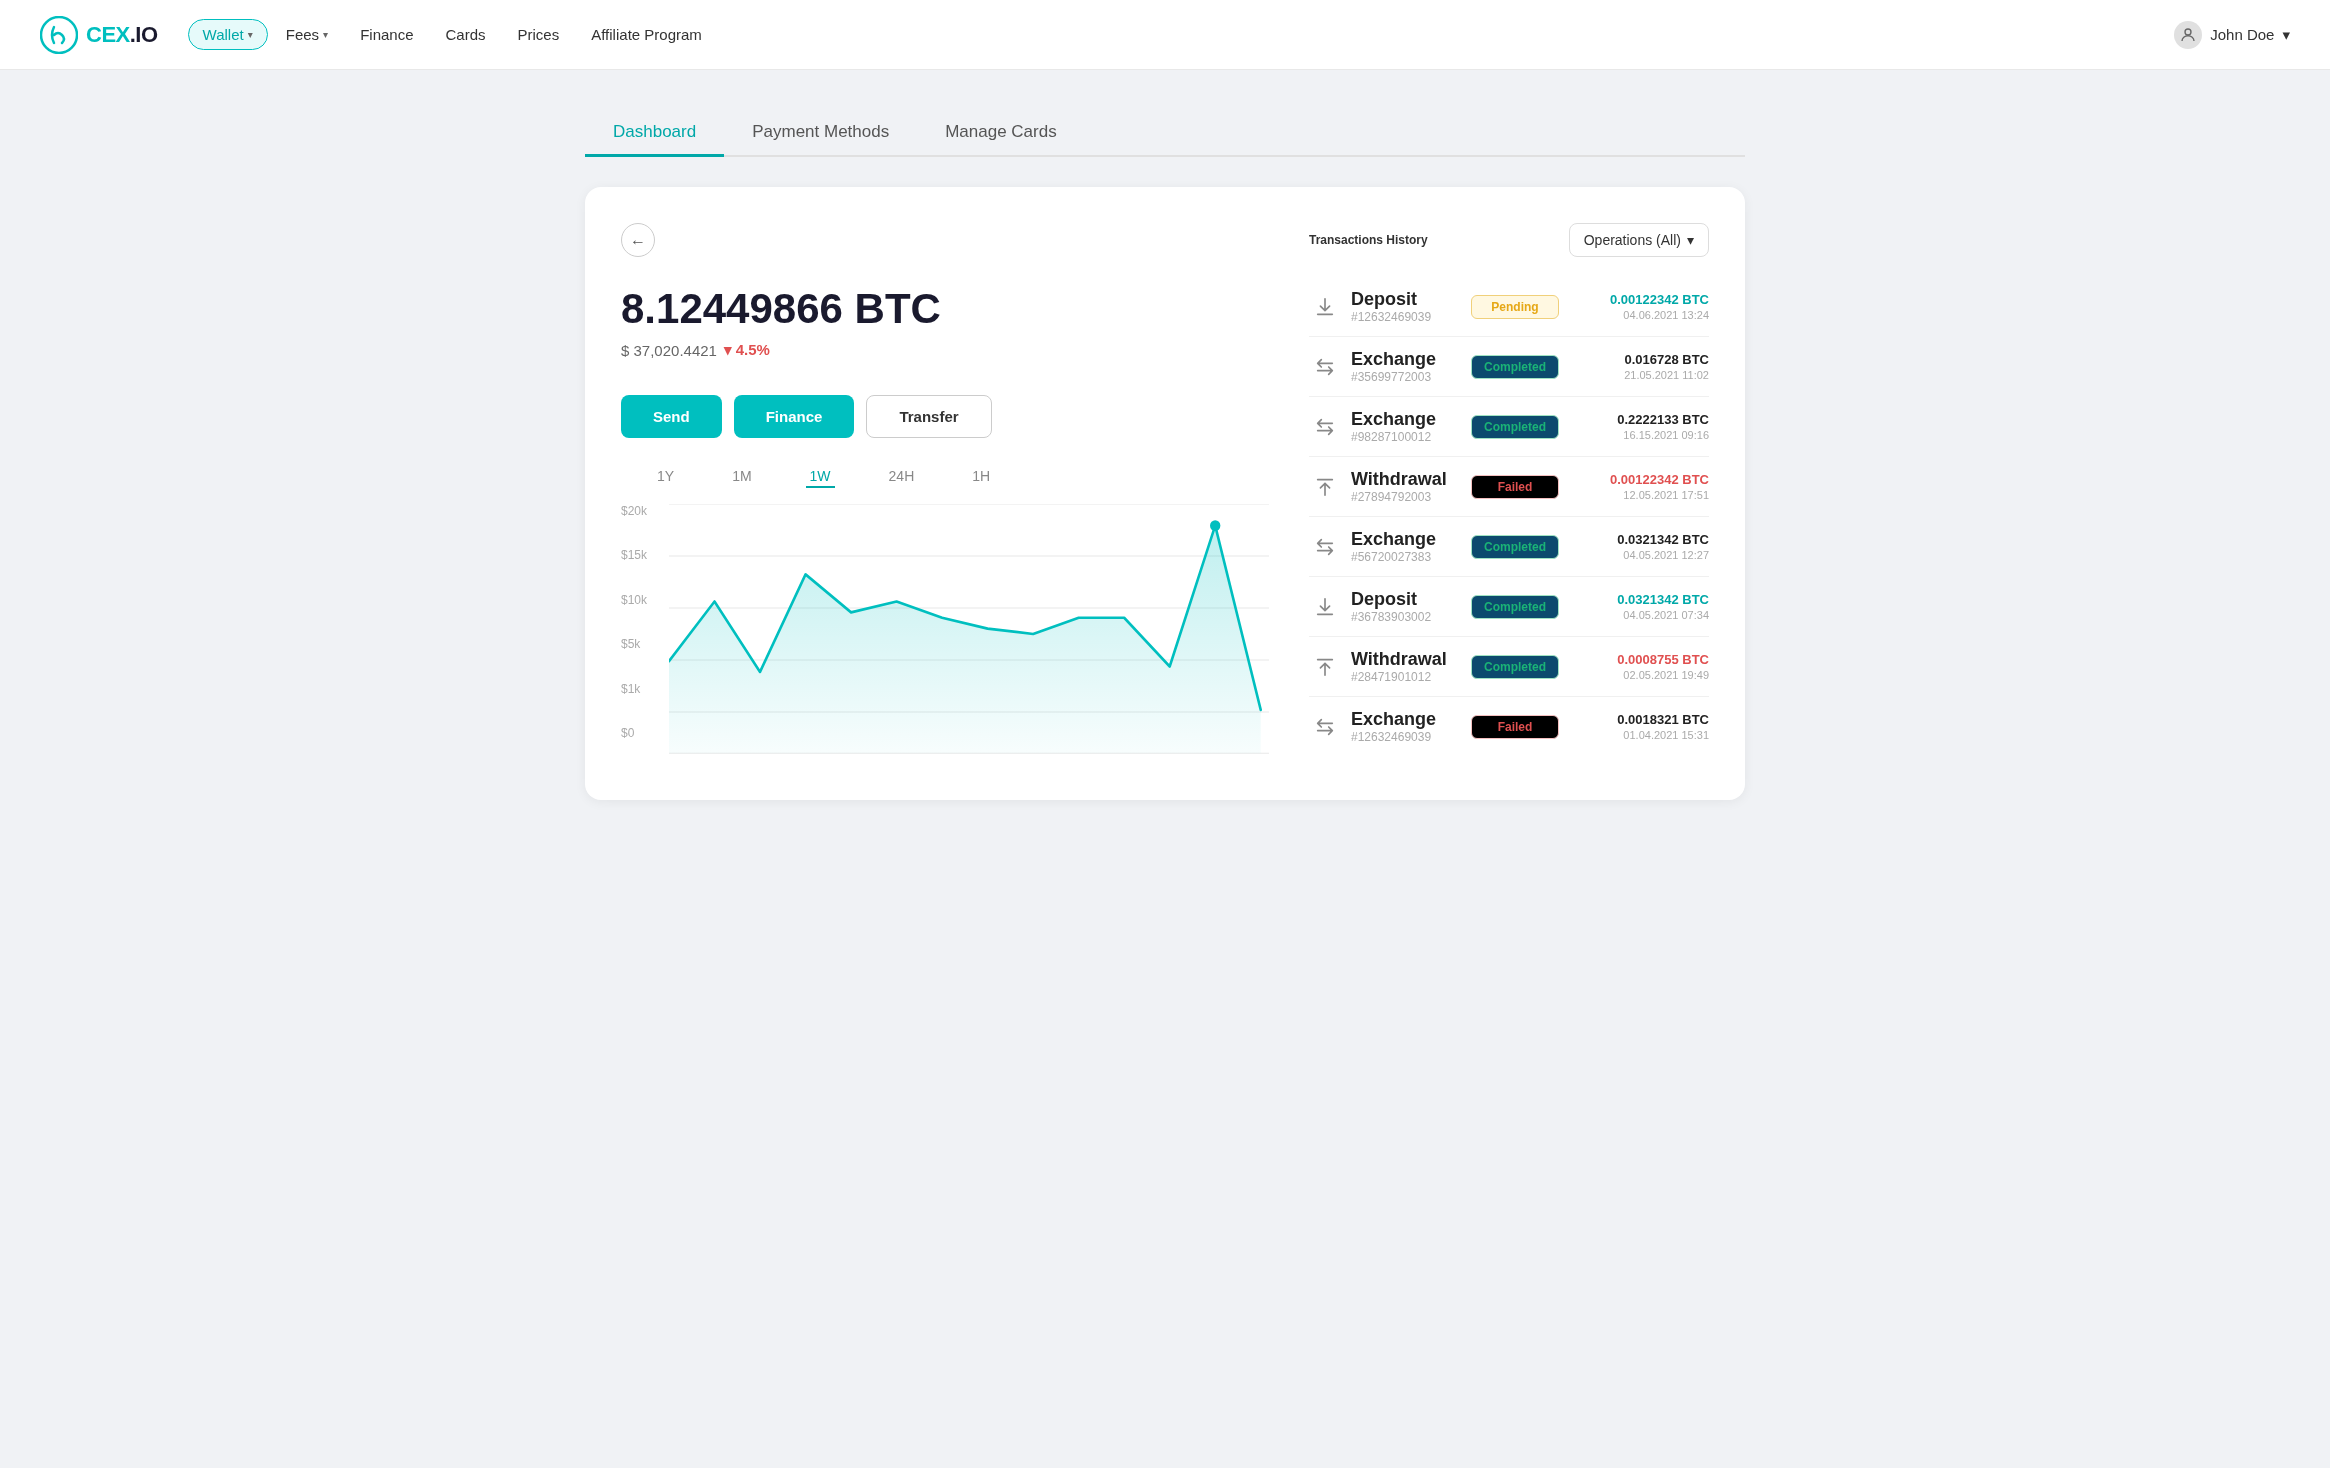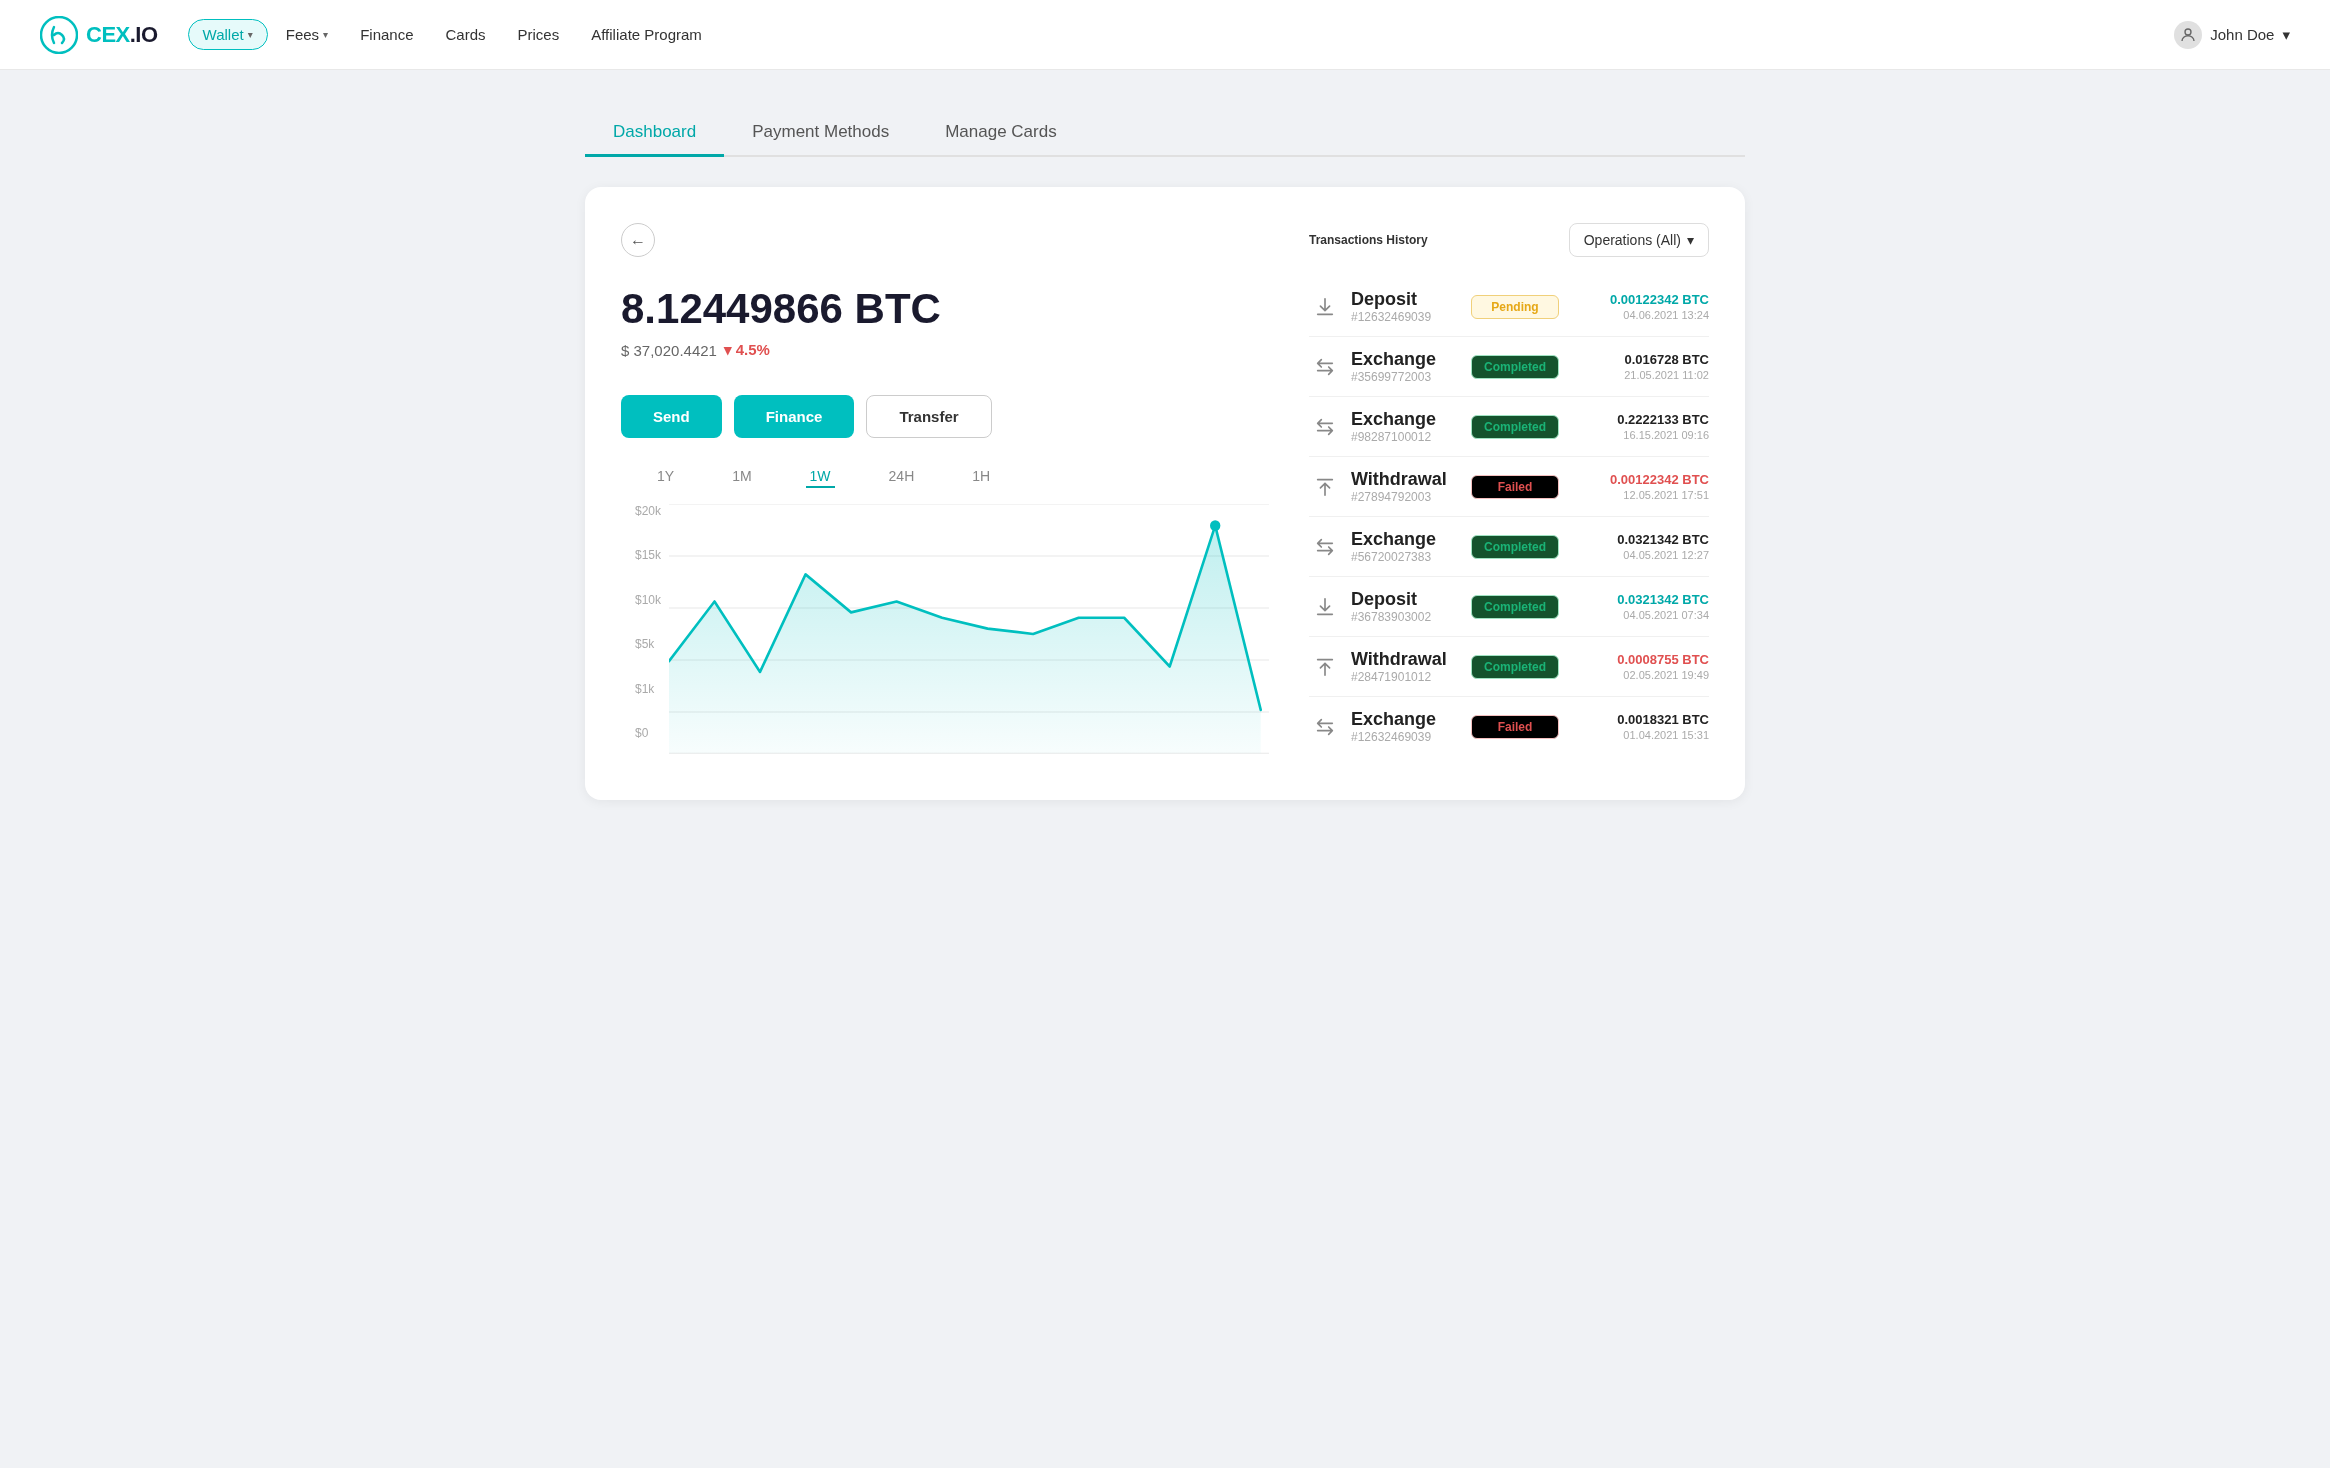--- a/index.html
+++ b/index.html
@@ -190,21 +190,21 @@
     }
 
     
     .chart-area {
       width: 100%;
       height: 260px;
       position: relative;
     }
     .chart-labels-y {
       position: absolute;
-      left: 14px;
+      left: 0;
       top: 0;
       bottom: 24px;
       width: 44px;
       display: flex;
       flex-direction: column;
       justify-content: space-between;
       font-size: 12px;
       color: #aaa;
     }
     .chart-svg-wrapper {
@@ -280,21 +280,21 @@
       font-size: 12px;
       font-weight: 600;
       flex-shrink: 0;
     }
     .tx-status.pending {
       background: #fff8e1;
       color: #e6a817;
       border: 1px solid #f0d07a;
     }
     .tx-status.completed {
-      background: #14532d;
+      background: #0c4a6e;
       color: #1ab376;
       border: 1px solid #a0e4c3;
     }
     .tx-status.failed {
       background: #000000;
       color: #e05050;
       border: 1px solid #f5c0c0;
     }
     .tx-amount {
       text-align: right;

